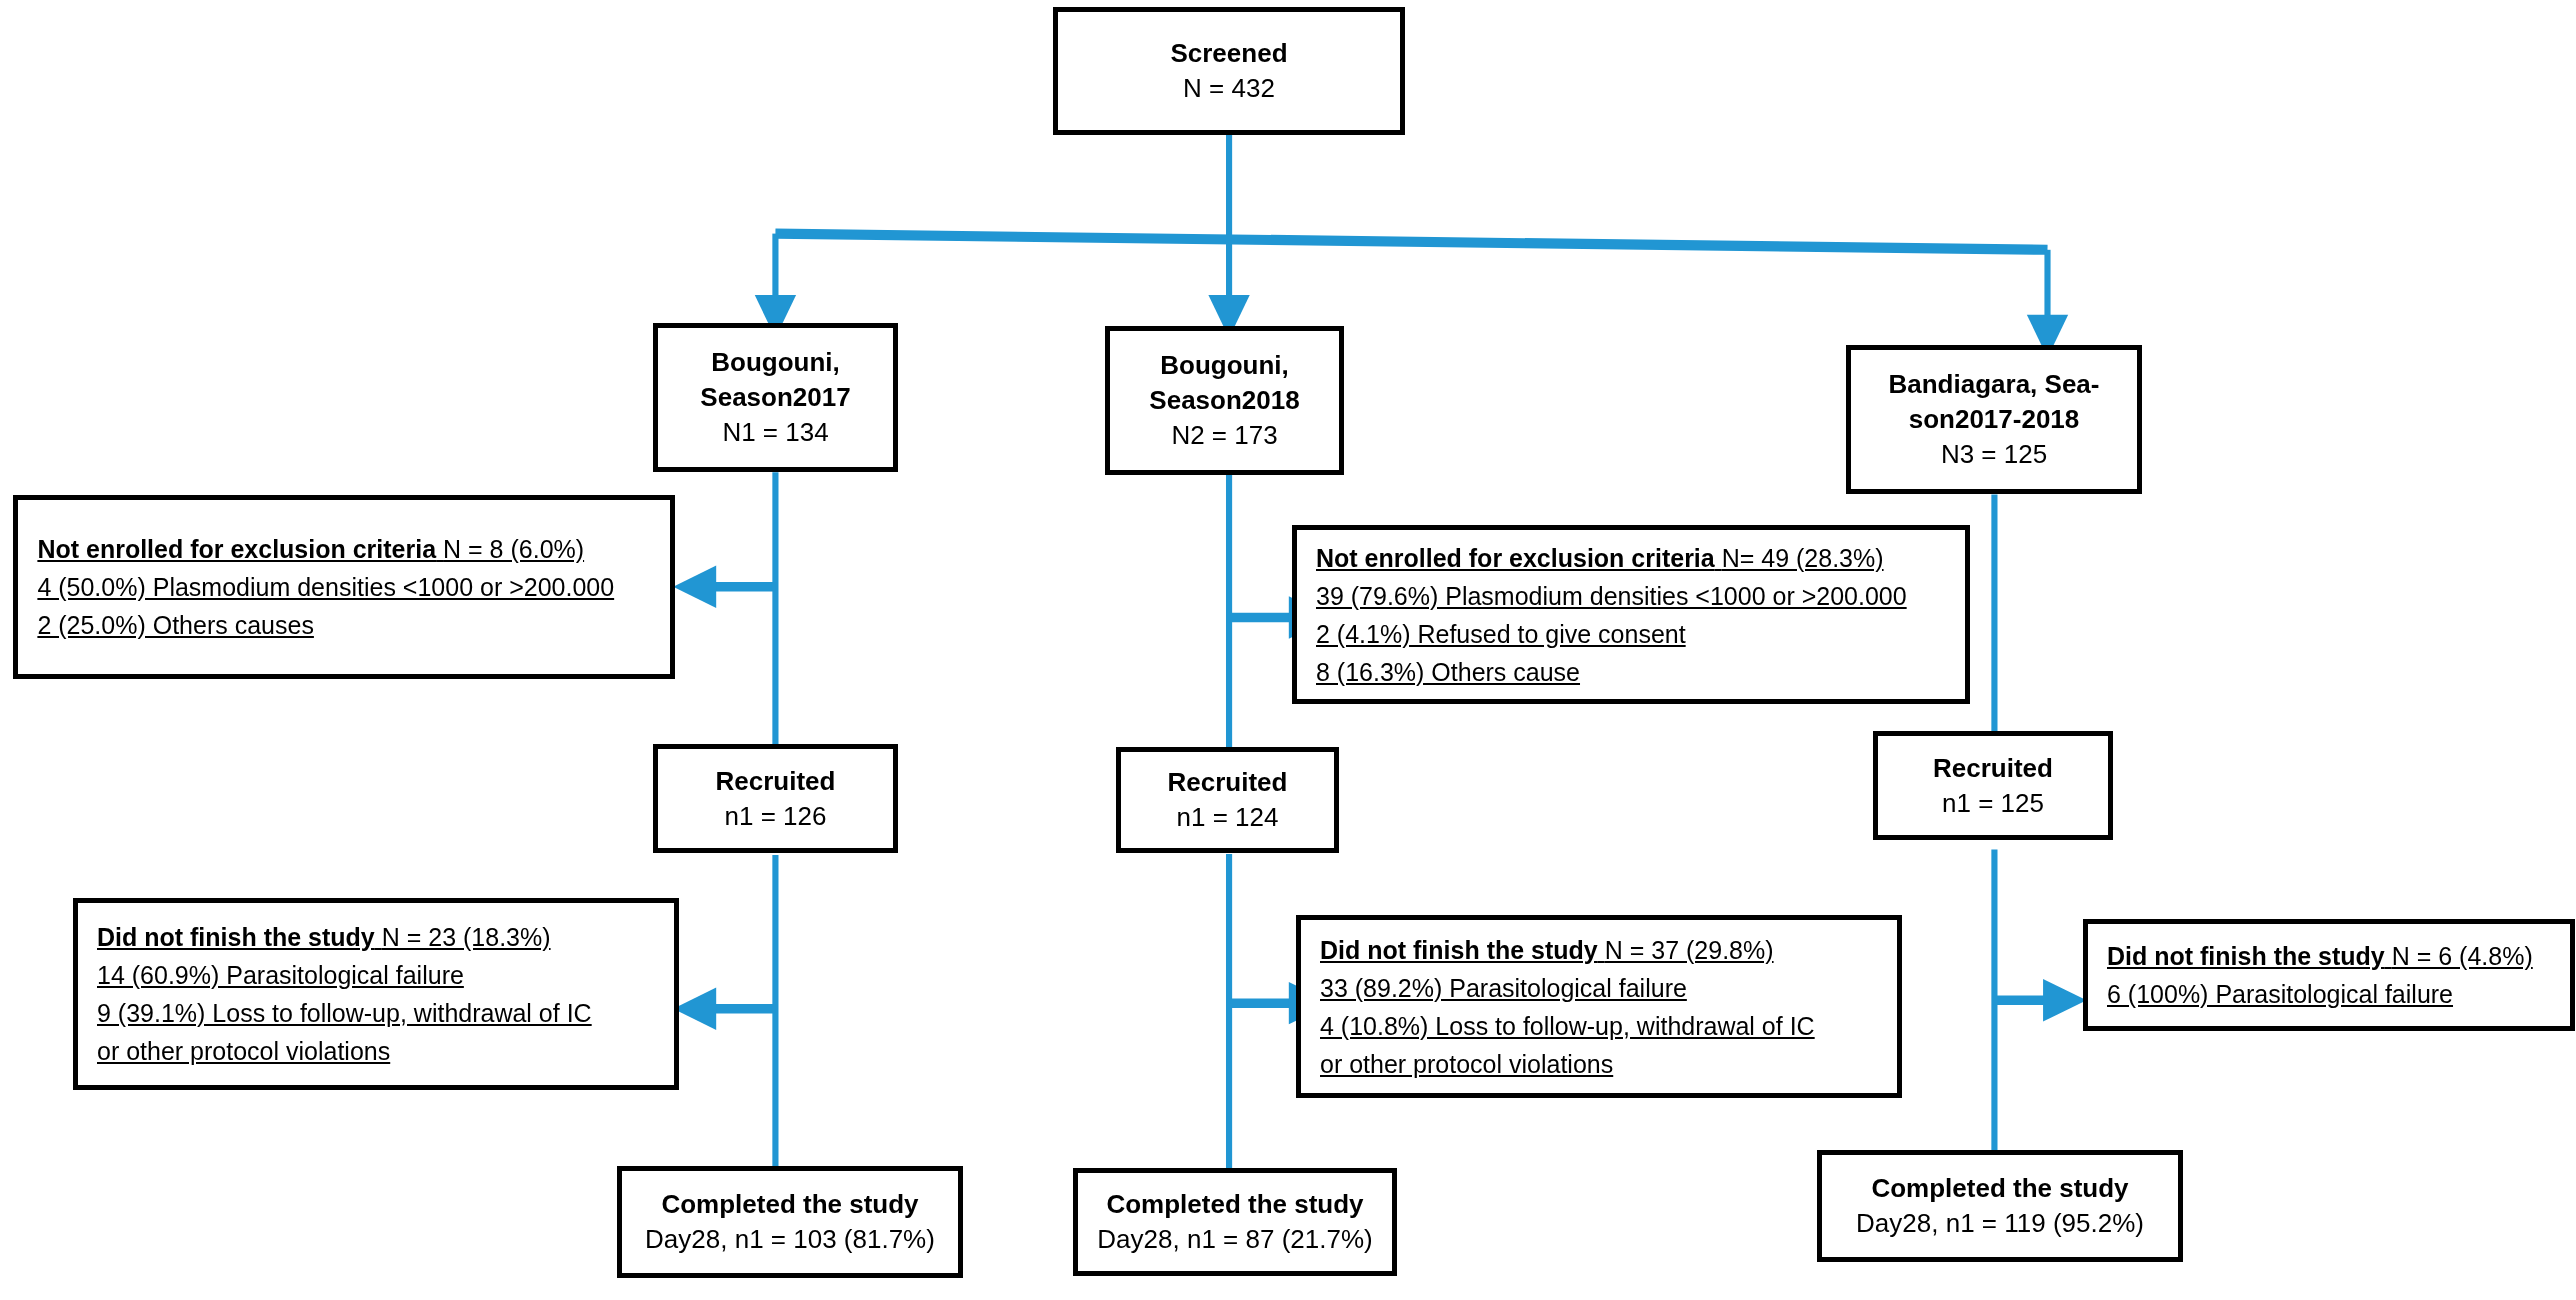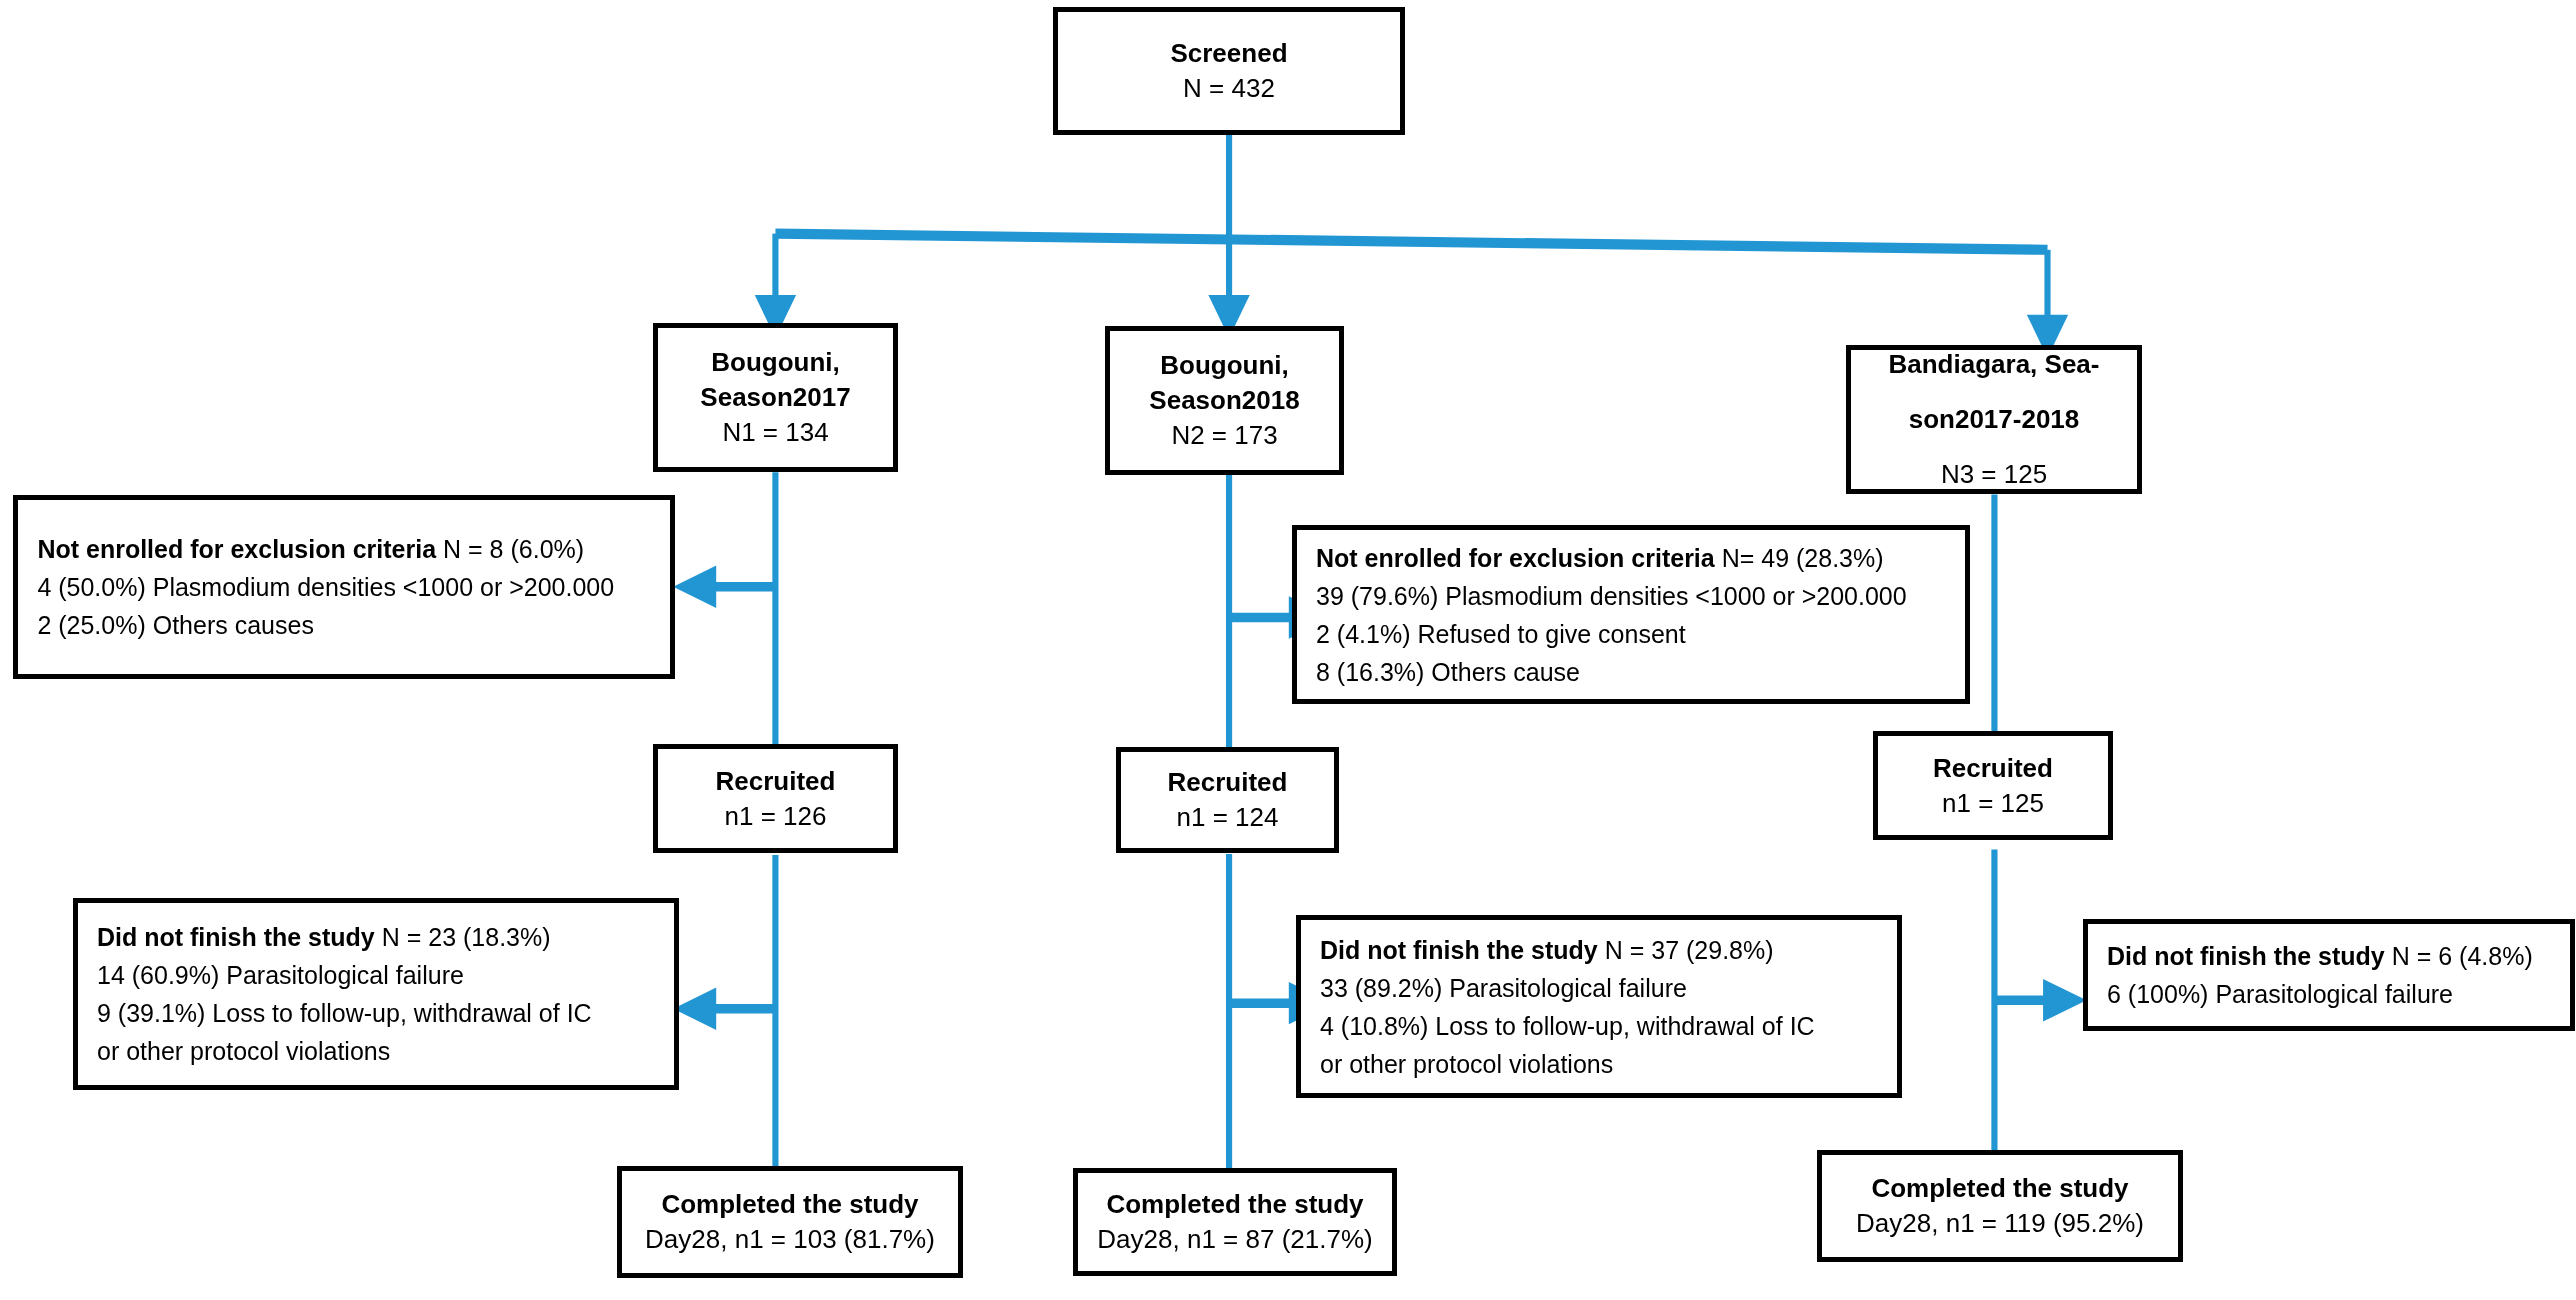--- a/index.html
+++ b/index.html
@@ -16,21 +16,21 @@
     position:absolute;
     box-sizing:border-box;
     background:#ffffff;
     border:5px solid #000000;
     display:flex;
     flex-direction:column;
     justify-content:center;
     z-index:3;
   }
   .node.center{align-items:center;text-align:center;}
-  .node.left{align-items:flex-start;text-align:left;}
+  .node.left{align-items:flex-start;text-align:left;text-decoration:underline;}
 
   .node .line{
     font-size:26px;
     line-height:1.30;
     white-space:nowrap;
   }
   .node.center .line{line-height:1.34;}
   .node.left .line{
     padding-left:19px;
     font-size:25px;
@@ -98,21 +98,21 @@
     <div class="line ttl">Season2017</div>
     <div class="line">N1 = 134</div>
   </div>
 
   <div class="node center" style="left:1105px;top:326px;width:239px;height:149px;">
     <div class="line ttl">Bougouni,</div>
     <div class="line ttl">Season2018</div>
     <div class="line">N2 = 173</div>
   </div>
 
-  <div class="node center" style="left:1846px;top:345px;width:296px;height:149px;gap:20px;">
+  <div class="node center" style="left:1846px;top:345px;width:296px;height:149px;">
     <div class="line ttl">Bandiagara, Sea-</div>
     <div class="line ttl">son2017-2018</div>
     <div class="line">N3 = 125</div>
   </div>
 
   <div class="node left" style="left:13.4px;top:495px;width:662px;height:184px;">
     <div class="line hdr">
       <b>Not enrolled for exclusion criteria</b><span class="sub">&nbsp;</span><span class="sub">N = 8 (6.0%)</span>
     </div>
     <div class="line">4 (50.0%) Plasmodium densities &lt;1000 or &gt;200.000</div>

